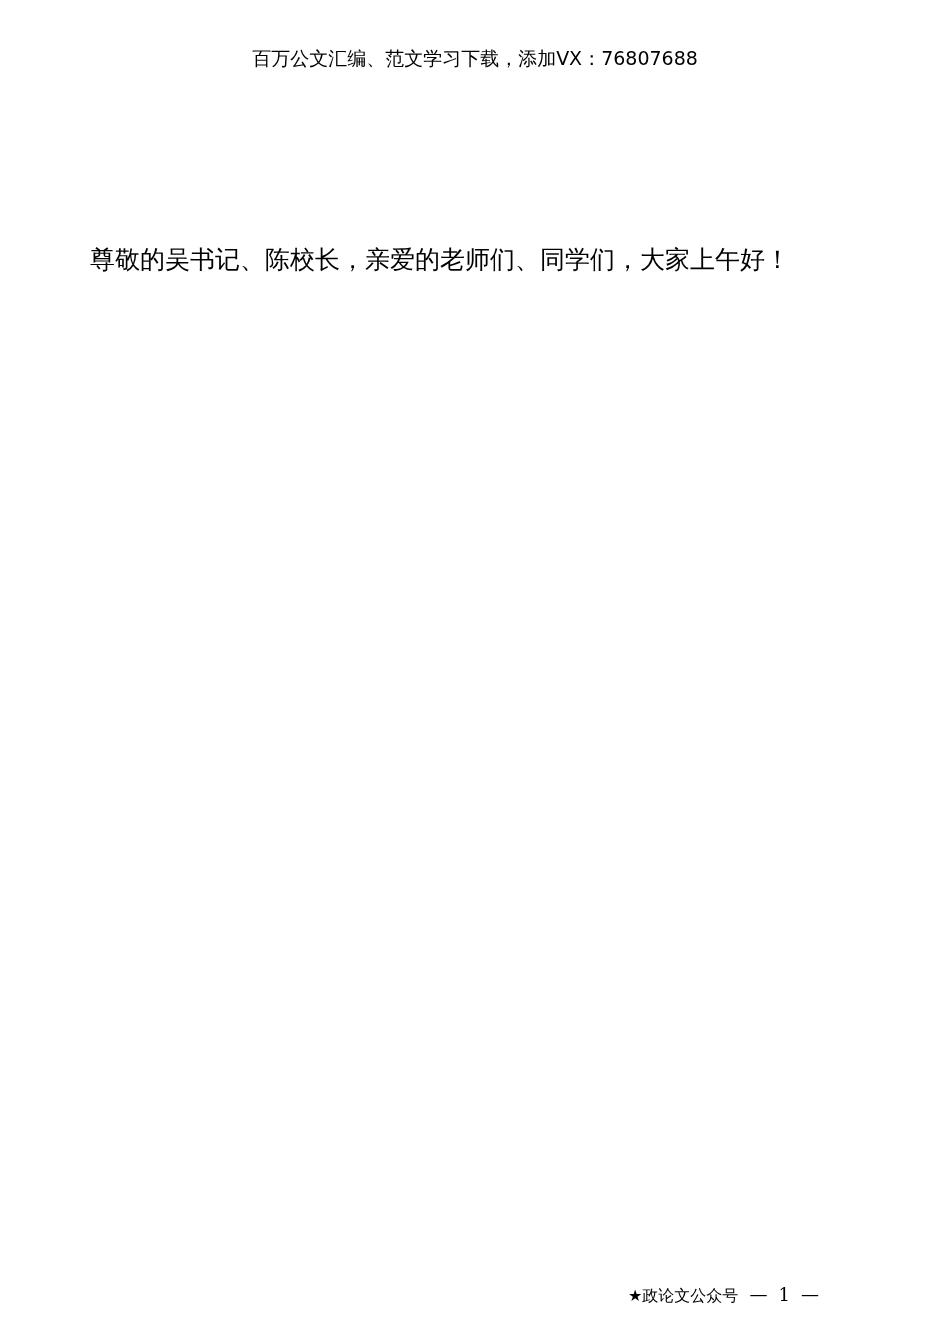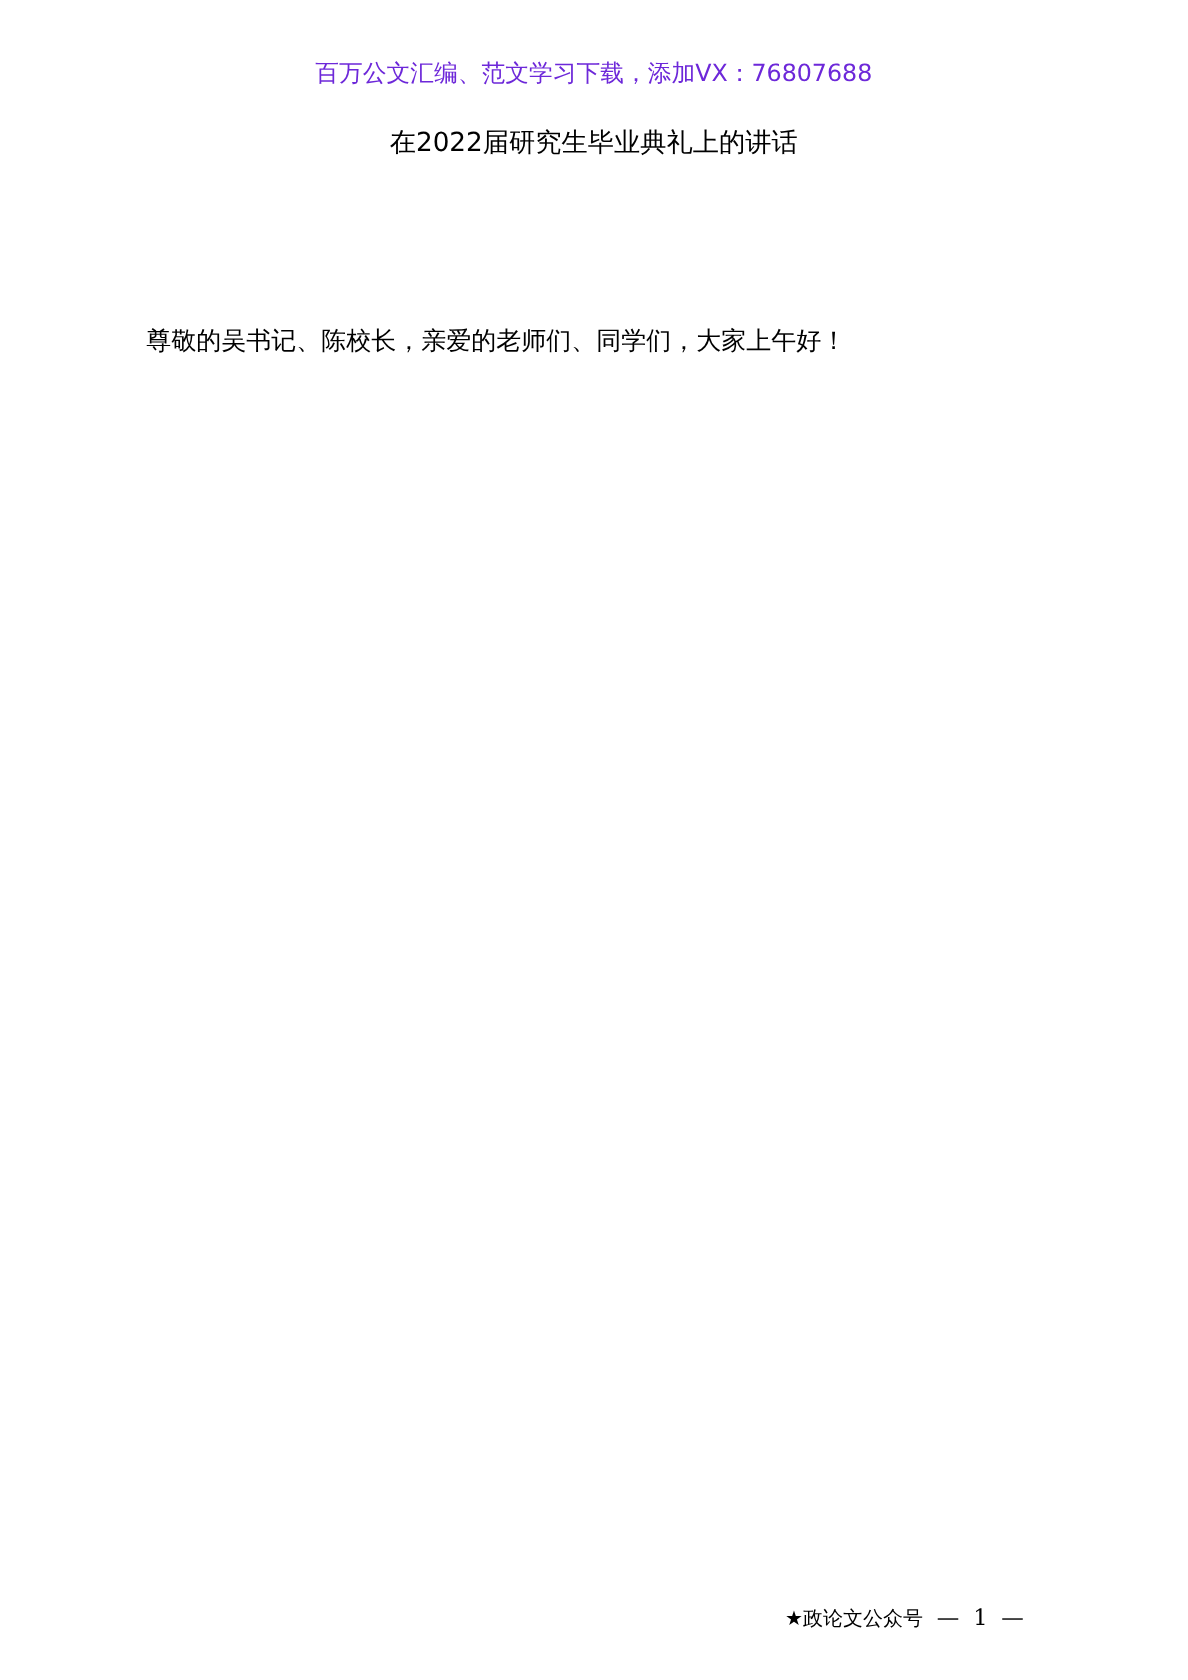--- a/index.html
+++ b/index.html
@@ -1,36 +1,35 @@
 <!DOCTYPE html>
 <html><head>
 <meta charset="utf-8">
 <style>
   html, body { margin: 0; padding: 0; background: #ffffff; }
   body { width: 950px; height: 1344px; position: relative; overflow: hidden;
          font-family: "DejaVu Sans", "Liberation Sans", sans-serif; color: #000; }
   .banner { position: absolute; top: 46px; left: 0; width: 950px; text-align: center;
-            font-size: 19px; color: #6d28d9; letter-spacing: 0px; }
+            font-size: 19px; color: #000000; letter-spacing: 0px; }
   .title-block { position: absolute; top: 98px; left: 0; width: 950px; text-align: center;
                  font-size: 21px; line-height: 32px; }
-  .body { position: absolute; top: 254px; left: 90px; width: 770px;
-          font-size: 20px; line-height: 36.4px; text-align: justify; margin-left: 27px; }
+  .body { position: absolute; top: 242px; left: 90px; width: 770px;
+          font-size: 25px; line-height: 36.4px; text-align: justify; }
   .body p { margin: 0; }
   .body p.indent { text-indent: 44px; }
   .footer { position: absolute; top: 1284px; left: 628px; font-size: 16px;
             white-space: nowrap; }
   .footer .pg { font-family: "DejaVu Serif", "Liberation Serif", serif; font-size: 18px; margin-left: 6px; }
 </style>
 </head>
 <body>
 
 <div class="banner">百万公文汇编、范文学习下载，添加VX：76807688</div>
 
 <div class="title-block">
-  <div>在2022届研究生毕业典礼上的讲话</div>
 </div>
 
 <div class="body">
   <p>尊敬的吴书记、陈校长，亲爱的老师们、同学们，大家上午好！</p>
 </div>
 
 <div class="footer">
   <span>★政论文公众号</span>
   <span class="pg">—</span>
   <span class="pg">1</span>

